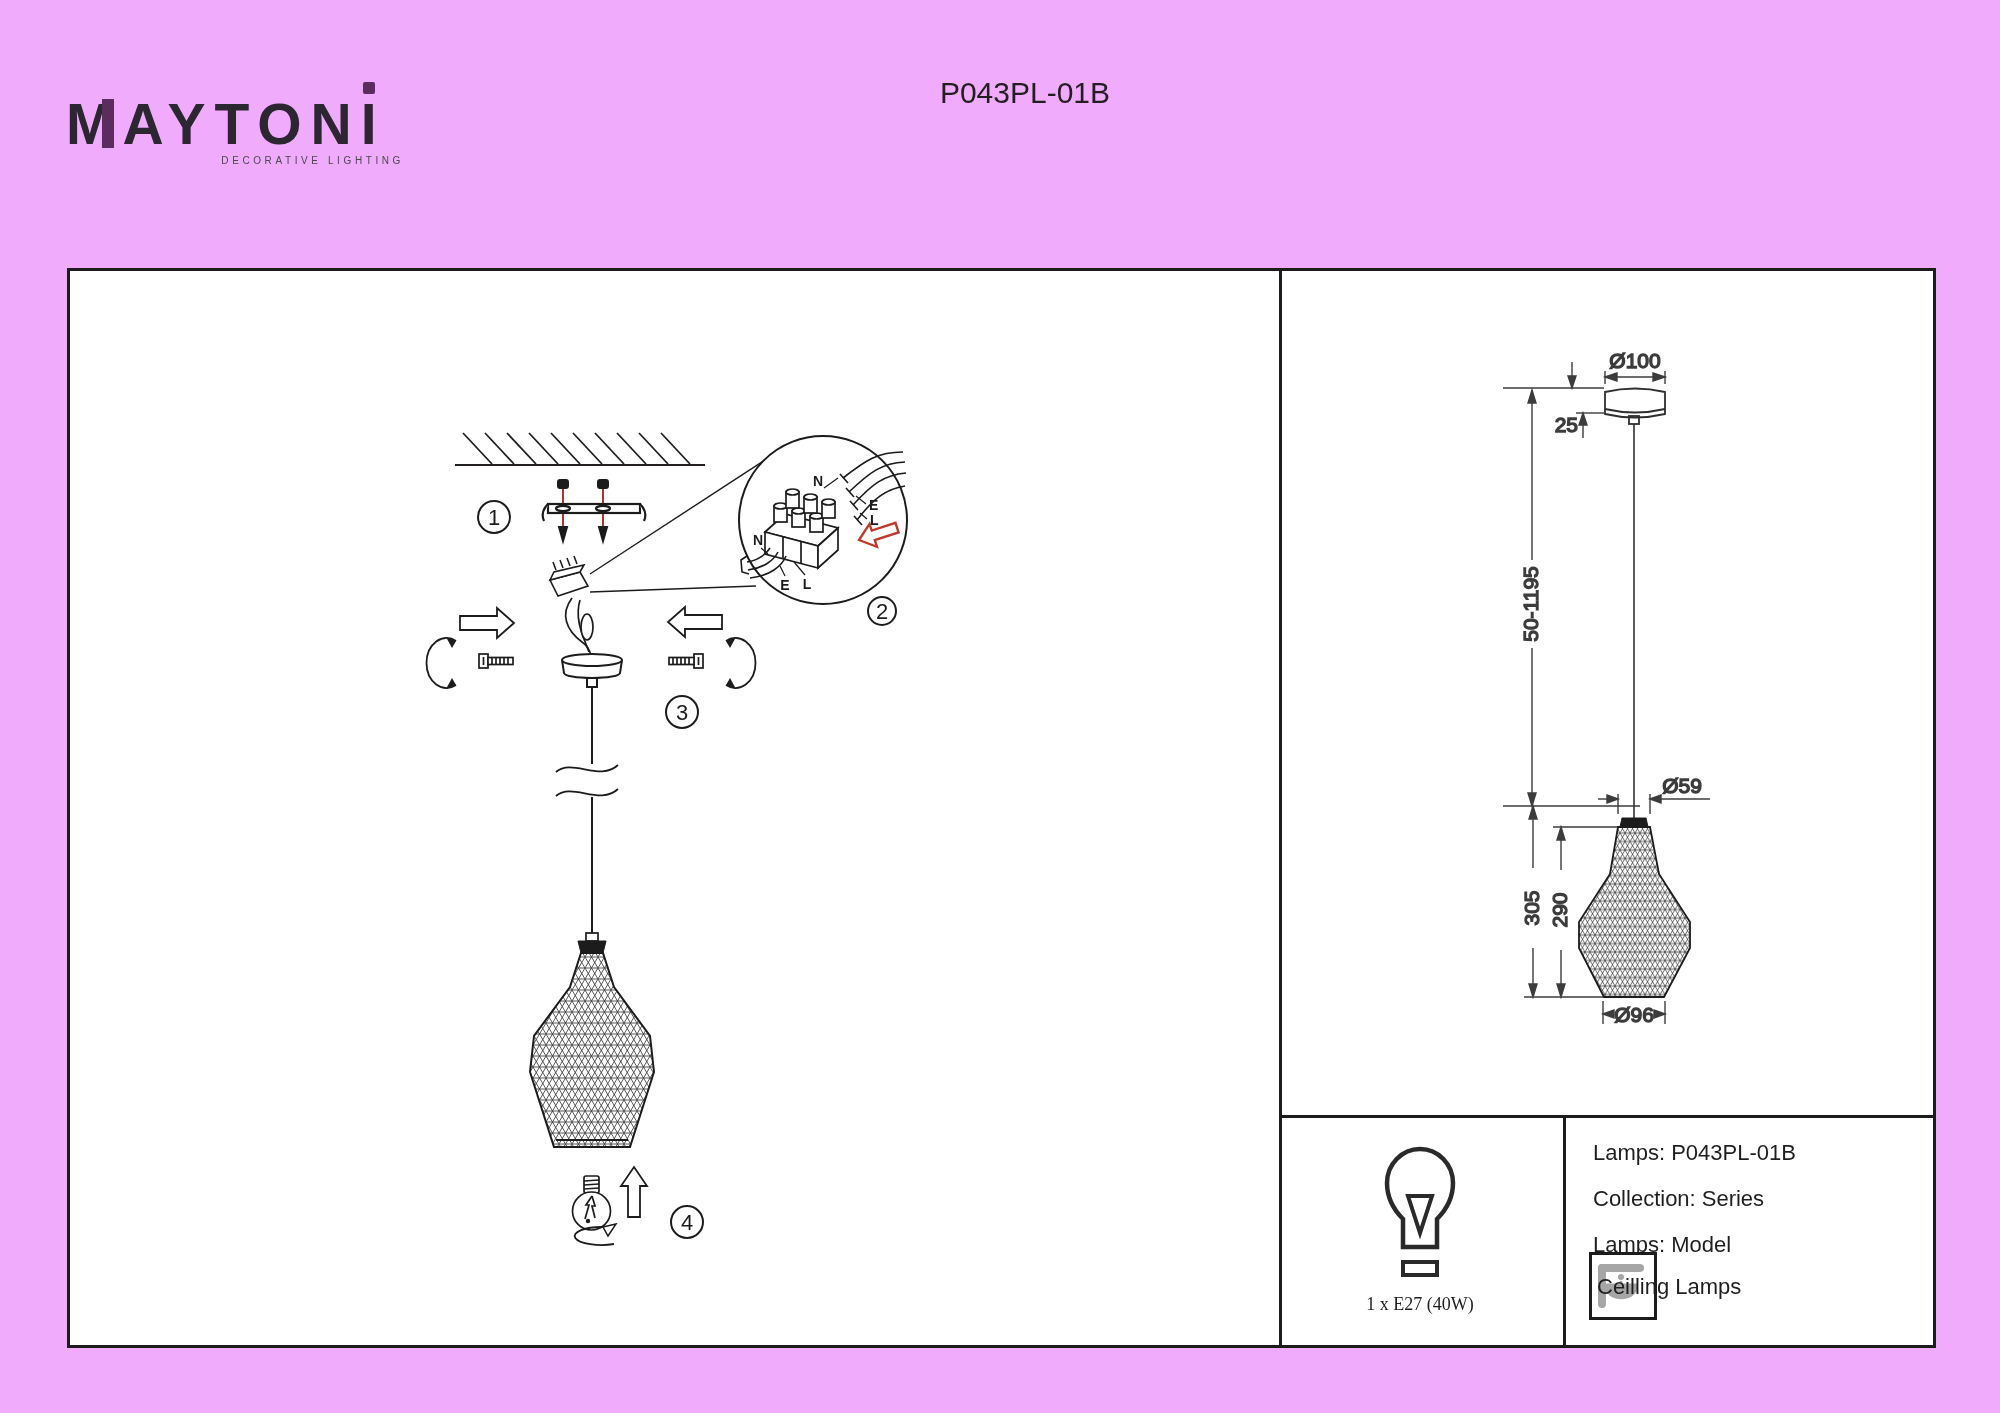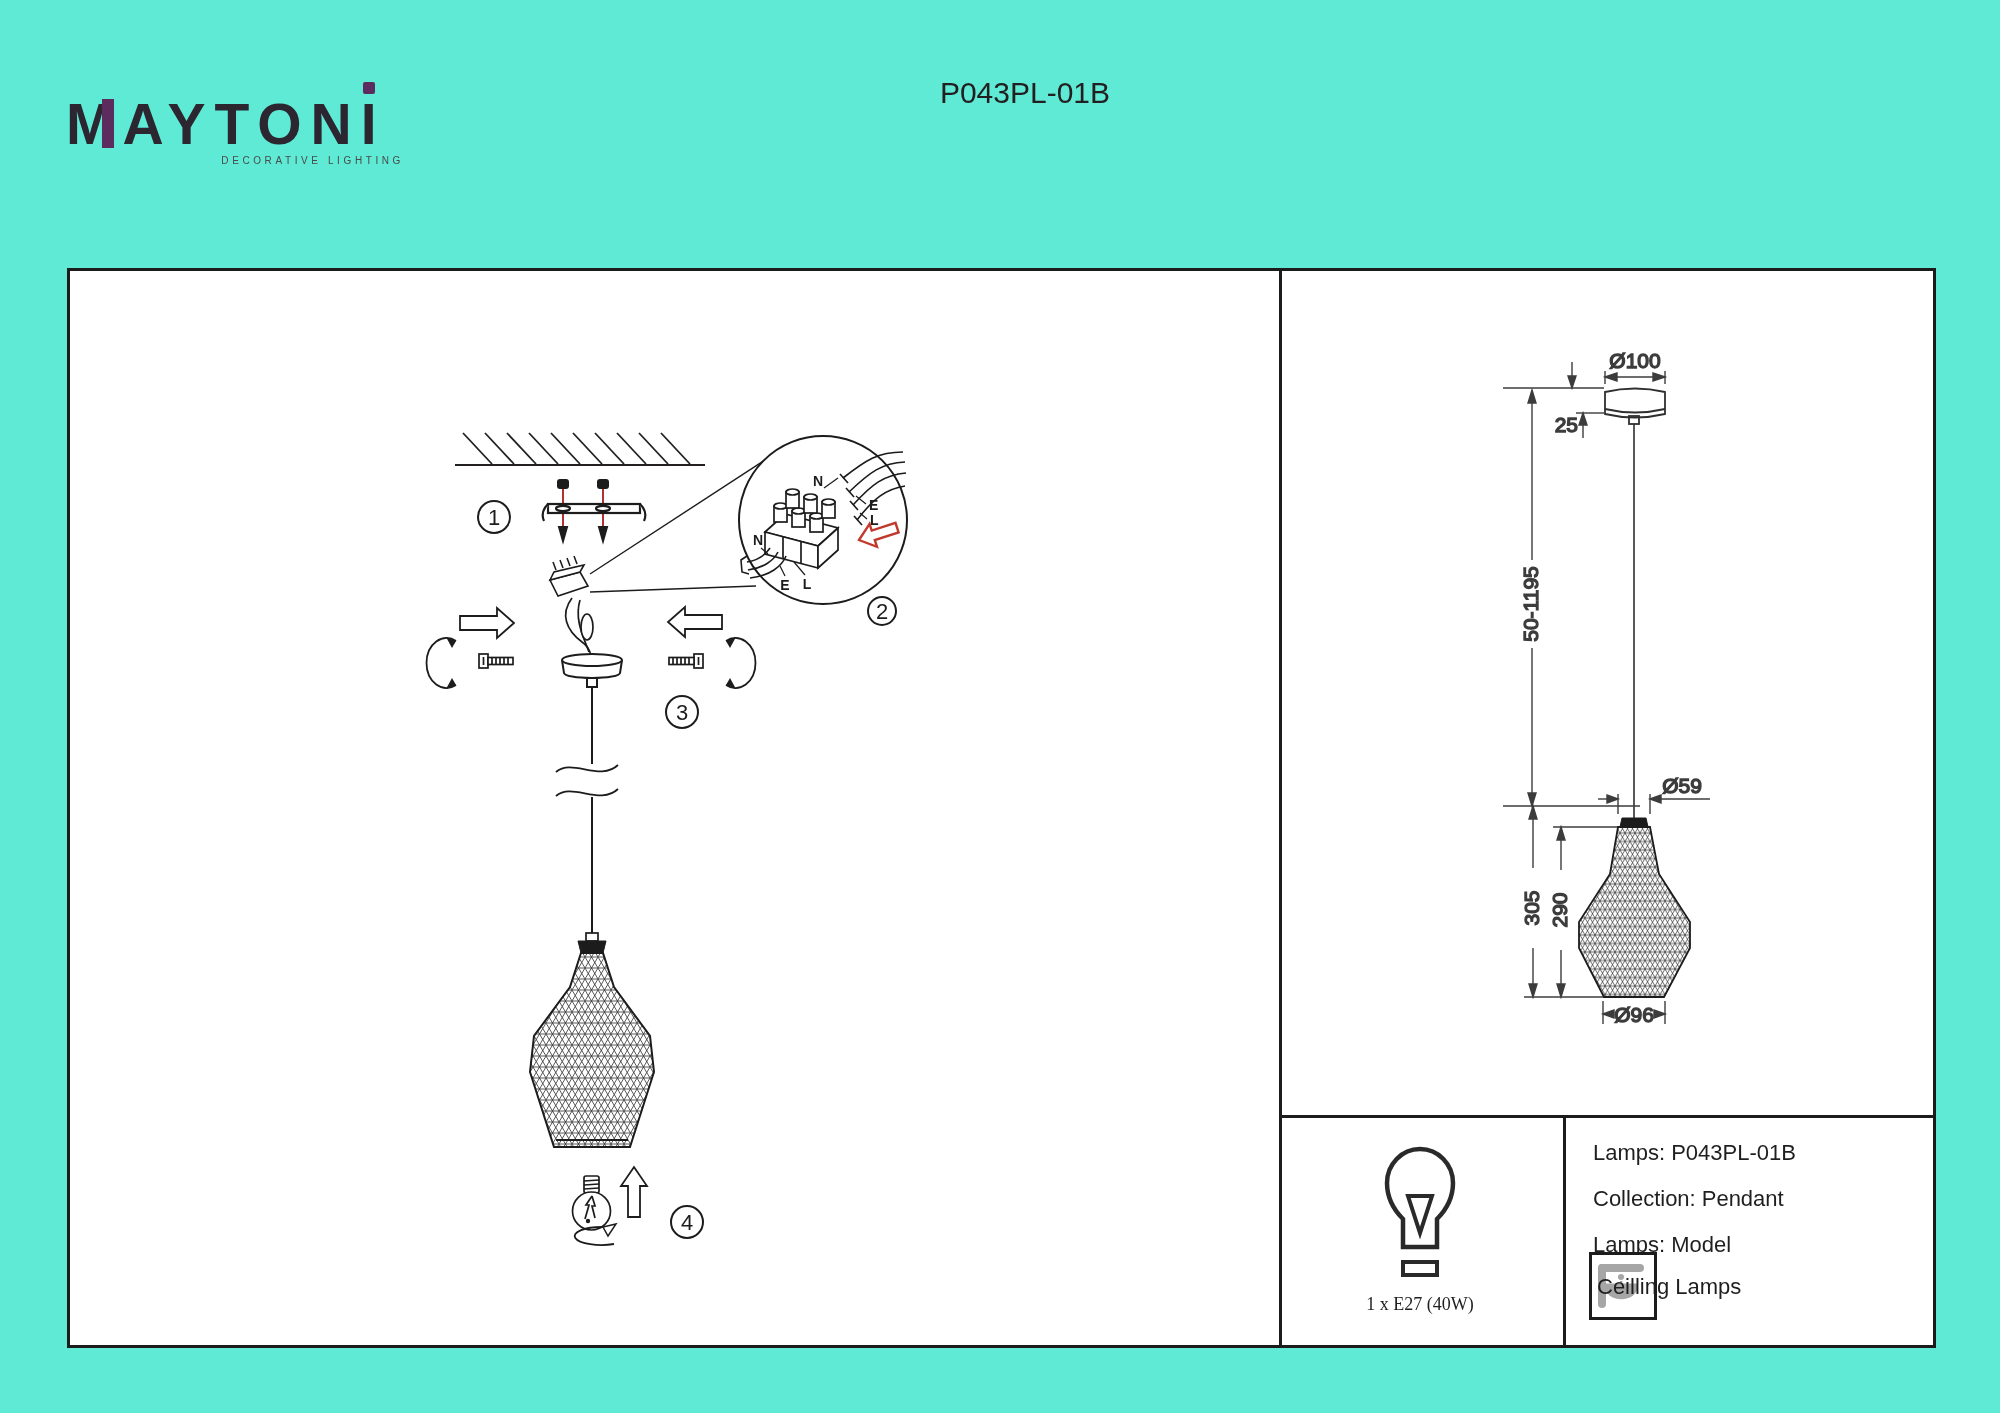--- a/index.html
+++ b/index.html
@@ -1,16 +1,16 @@
 <!DOCTYPE html>
 <html><head>
 <meta charset="utf-8">
 <style>
   html,body{margin:0;padding:0;background:#ffffff;}
-  #page{position:relative;width:2000px;height:1413px;background:#5eead4;overflow:hidden;
+  #page{position:relative;width:2000px;height:1413px;background:#f0abfc;overflow:hidden;
         font-family:"Liberation Sans", sans-serif;color:#231f20;}
   
   .logo{position:absolute;left:66px;top:96px;width:340px;}
   .logo-brand{position:relative;font-size:57px;font-weight:bold;letter-spacing:9px;
               color:#2b2630;line-height:1;white-space:nowrap;}
   .logo-m{position:relative;display:inline-block;}
   .logo-m::after{content:"";position:absolute;right:8px;top:3px;width:12px;height:49px;
                  background:#5c2c5e;}
   .logo-i{position:relative;display:inline-block;}
   .logo-i::before{content:"";position:absolute;left:2px;top:-14px;width:12px;height:12px;
@@ -61,21 +61,21 @@
   <div class="panel" id="panel-right"></div>
   <div class="table-hline"></div>
   <div class="table-vline"></div>
 
   <div class="spec-bulb-label">1 x E27 (40W)</div>
   <div class="spec-rows">
     <div class="spec-row">
       <span class="lbl">Lamps:</span><span>P043PL-01B</span>
     </div>
     <div class="spec-row">
-      <span class="lbl">Collection:</span><span>Pendant</span>
+      <span class="lbl">Collection:</span><span>Series</span>
     </div>
     <div class="spec-row">
       <span class="lbl">Lamps:</span><span>Model</span>
     </div>
   </div>
   <div class="cat-box">
     <svg width="62" height="62" viewBox="0 0 62 62">
       <path d="M8,9 h40 a3,3 0 0 1 0,8 h-34 v32 a4,4 0 0 1 -8,0 v-36 a4,4 0 0 1 2,-4 z" fill="#a6a6a6" stroke="none"></path>
       <path d="M16,31 h36 v3 a18,14 0 0 1 -36,0 z" fill="#a6a6a6" transform="translate(-2,0) scale(0.92)"></path>
       <circle cx="29" cy="22" r="3" fill="#a6a6a6"></circle>

